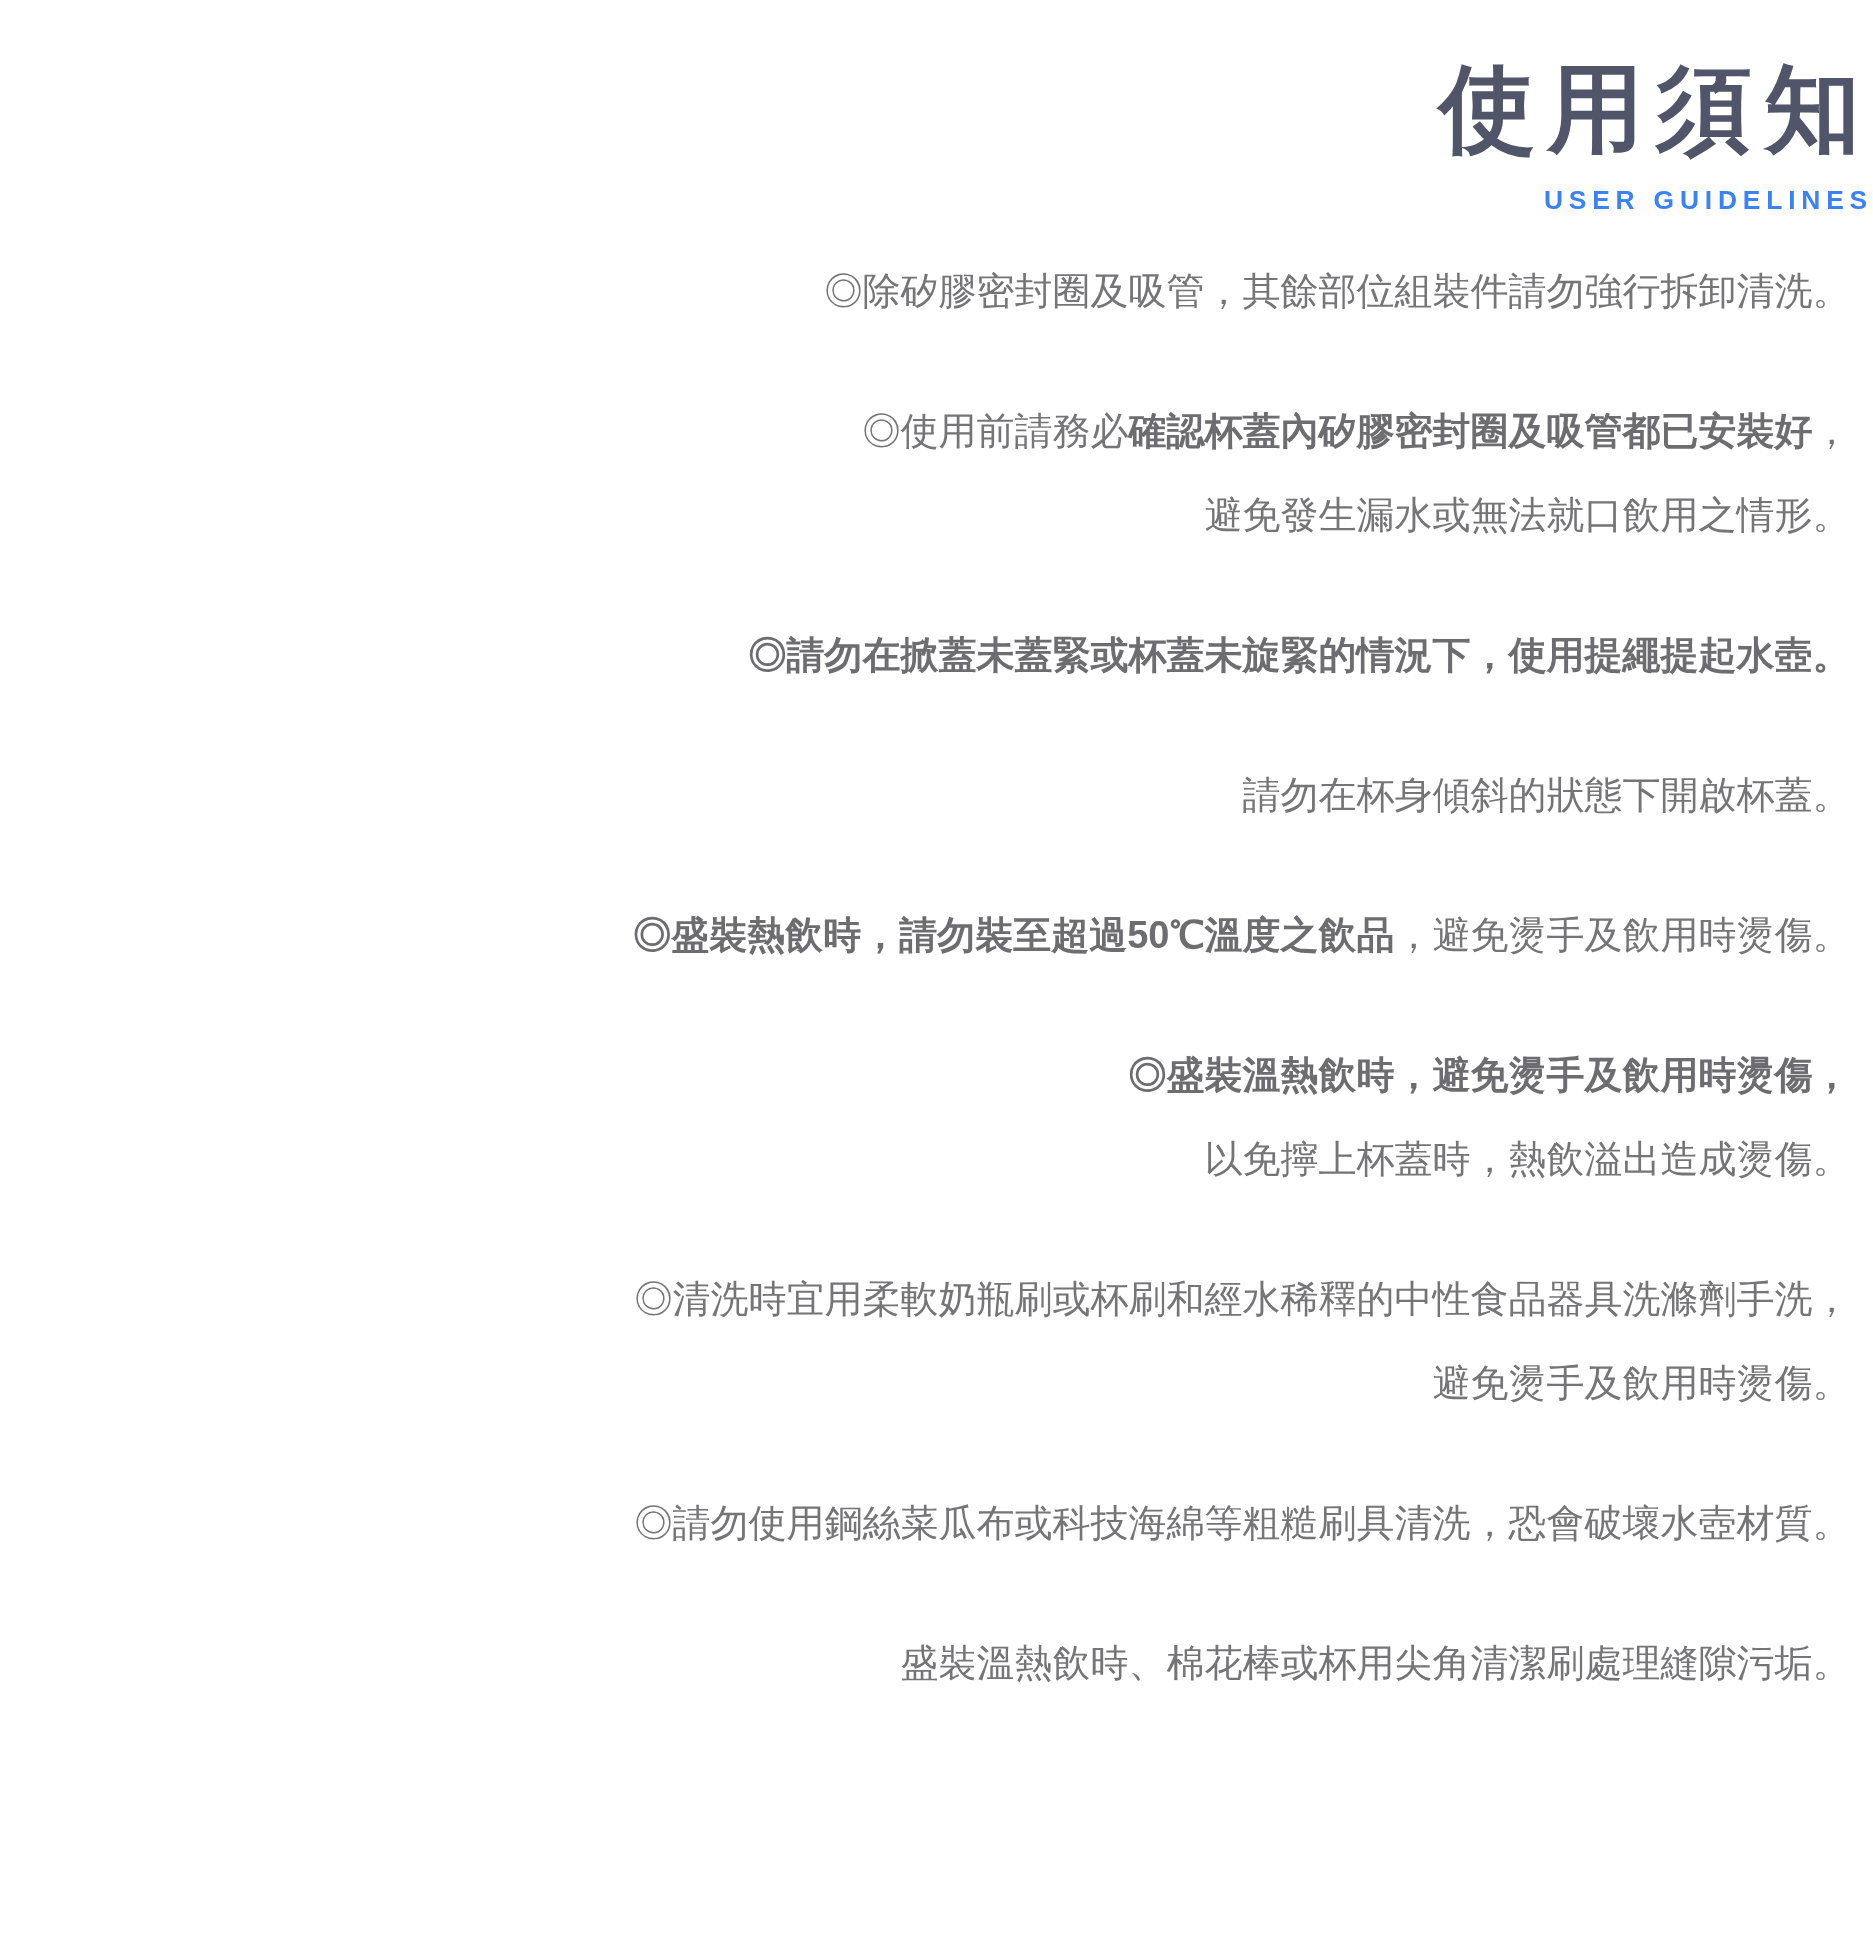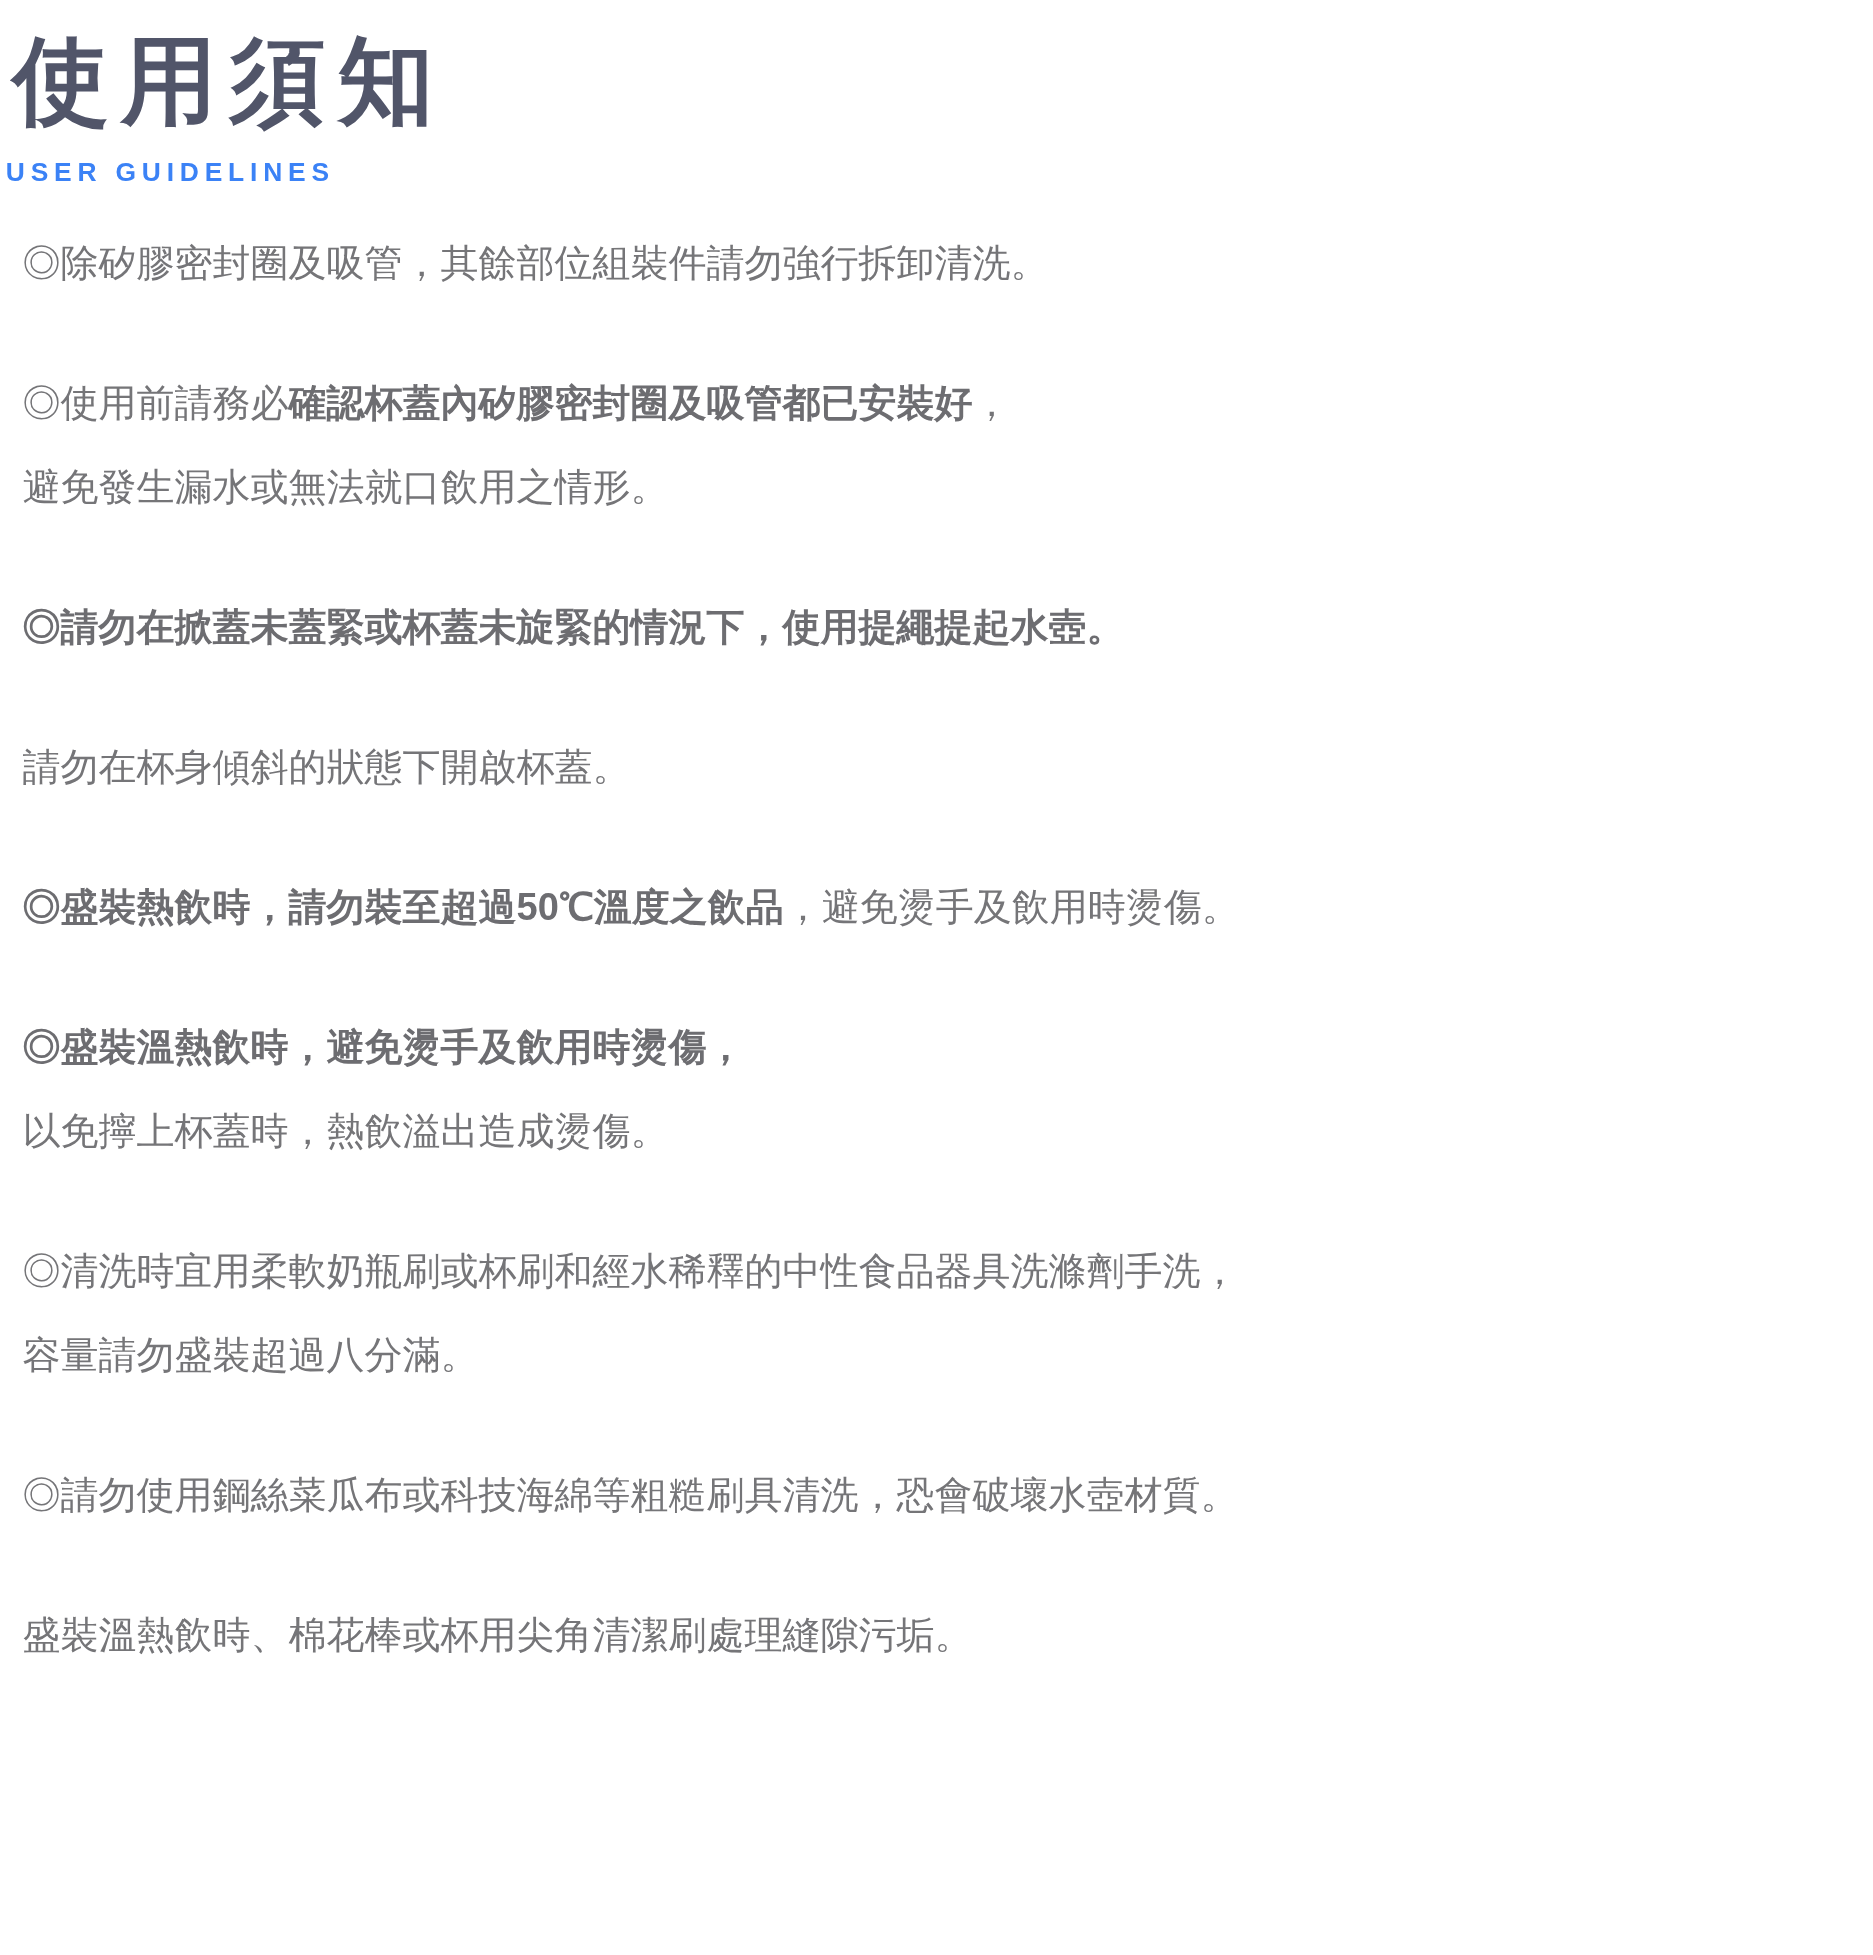--- a/index.html
+++ b/index.html
@@ -10,22 +10,22 @@
   body {
     width: 1873px;
     height: 1955px;
     overflow: hidden;
     font-family: "Liberation Sans", sans-serif;
   }
   .page {
     width: 100%;
     height: 100%;
     box-sizing: border-box;
-    padding-top: 28px;
-    text-align: left;
+    padding-top: 56px;
+    text-align: right;
   }
   .title {
     font-family: "DejaVu Serif", "Liberation Serif", serif;
     font-size: 96px;
     line-height: 1.1;
     font-weight: 600;
     color: #515569;
     letter-spacing: 0.13em;
     text-indent: 0.13em; 
   }
@@ -82,21 +82,21 @@
       </div>
       <div class="para">
         <div class="line"><span class="seg-bold">◎盛裝熱飲時，請勿裝至超過50℃溫度之飲品</span><span class="seg-regular">，避免燙手及飲用時燙傷。</span></div>
       </div>
       <div class="para">
         <div class="line"><span class="seg-bold">◎盛裝溫熱飲時，避免燙手及飲用時燙傷，</span></div>
         <div class="line"><span class="seg-regular">以免擰上杯蓋時，熱飲溢出造成燙傷。</span></div>
       </div>
       <div class="para">
         <div class="line"><span class="seg-regular">◎清洗時宜用柔軟奶瓶刷或杯刷和經水稀釋的中性食品器具洗滌劑手洗，</span></div>
-        <div class="line"><span class="seg-regular">容量請勿盛裝超過八分滿。</span></div>
+        <div class="line"><span class="seg-regular">避免燙手及飲用時燙傷。</span></div>
       </div>
       <div class="para">
         <div class="line"><span class="seg-regular">◎請勿使用鋼絲菜瓜布或科技海綿等粗糙刷具清洗，恐會破壞水壺材質。</span></div>
       </div>
       <div class="para">
         <div class="line"><span class="seg-regular">盛裝溫熱飲時、棉花棒或杯用尖角清潔刷處理縫隙污垢。</span></div>
       </div>
     </div>
 </div>
 

